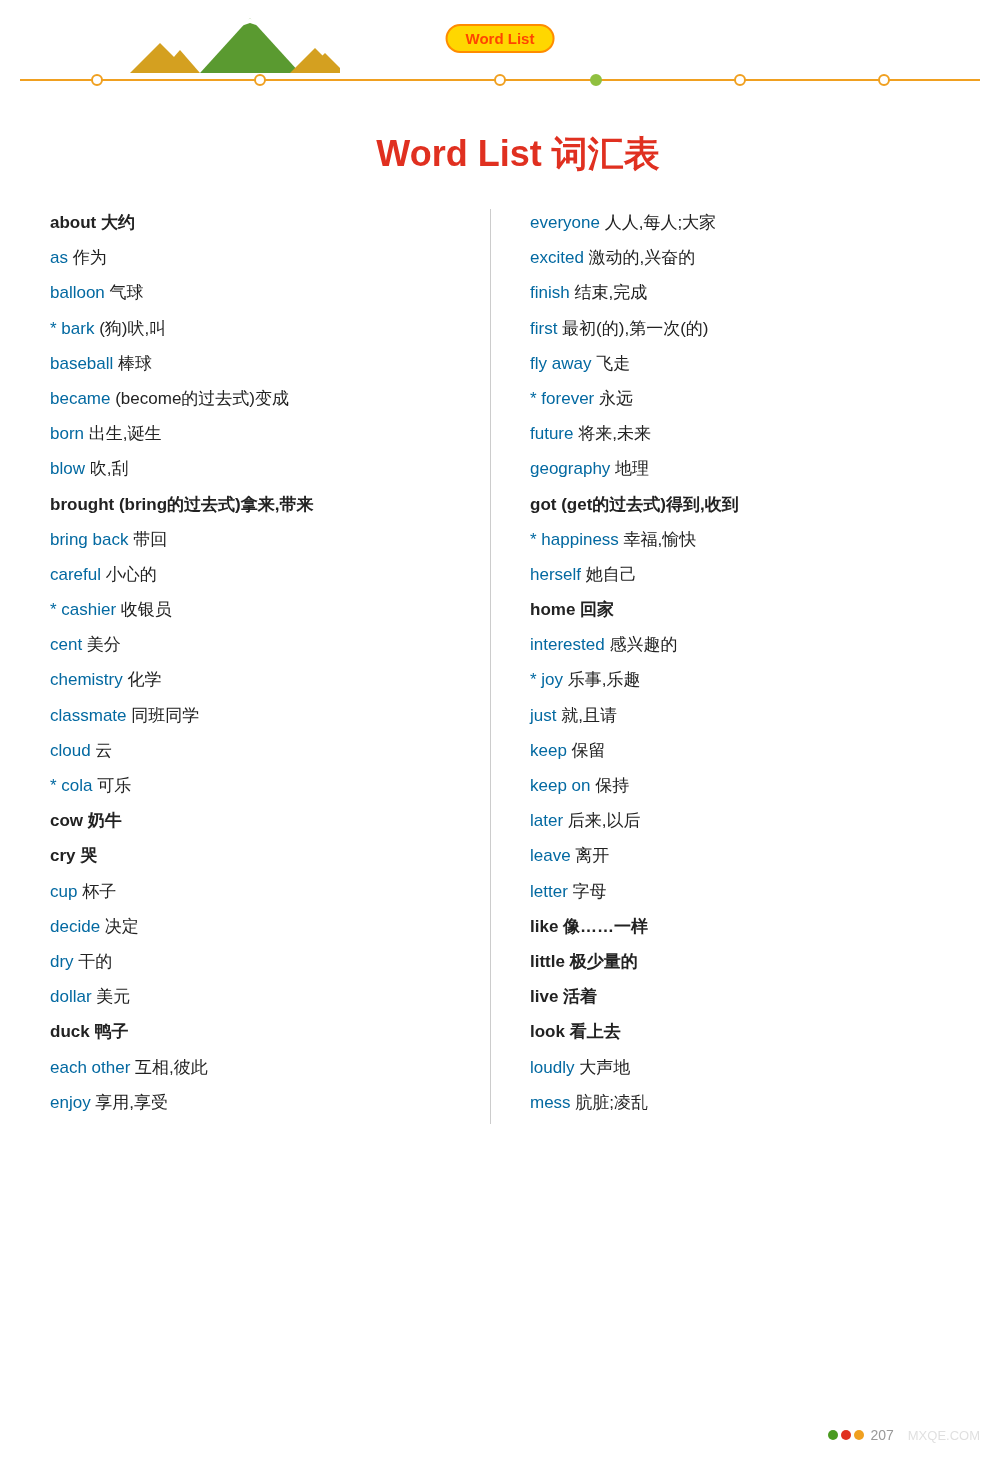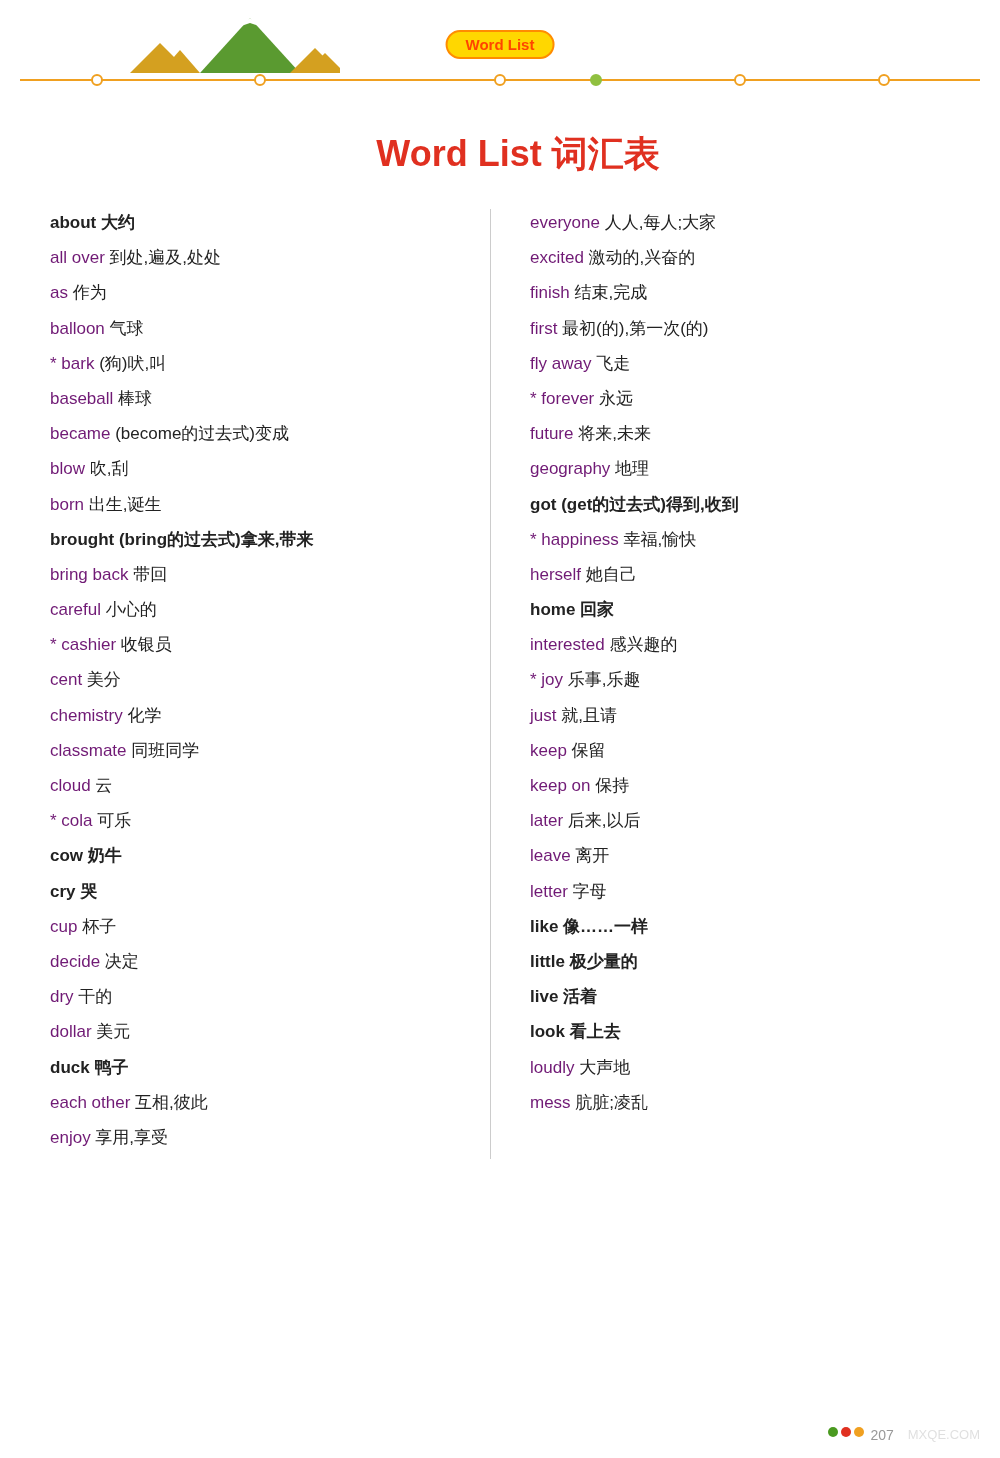--- a/index.html
+++ b/index.html
@@ -16,21 +16,21 @@
     .header {
       position: relative;
       width: 100%;
       height: 110px;
       background: #fff;
     }
 
     
     .word-list-badge {
       position: absolute;
-      top: 30px;
+      top: 24px;
       left: 50%;
       transform: translateX(-50%);
       background: #FFD700;
       border: 2px solid #FF8C00;
       border-radius: 20px;
       padding: 4px 18px;
       font-size: 15px;
       font-weight: bold;
       color: #FF4500;
       white-space: nowrap;
@@ -104,21 +104,21 @@
 
     .word-entry {
       margin-bottom: 8px;
       font-size: 17px;
       line-height: 1.6;
       color: #222;
     }
 
     .word-entry .en {
       font-weight: normal;
-      color: #701a75;
+      color: #0369a1;
     }
 
     .word-entry.bold-entry .en {
       font-weight: bold;
       color: #222;
     }
 
     .word-entry .cn {
       color: #222;
       font-weight: normal;
@@ -127,20 +127,21 @@
     .word-entry.bold-entry .cn {
       font-weight: bold;
     }
 
     
     .footer {
       position: absolute;
       bottom: 15px;
       right: 20px;
       display: flex;
+      align-items: center;
       gap: 6px;
       font-size: 14px;
       color: #999;
     }
 
     .footer-dots {
       display: flex;
       gap: 3px;
     }
 
@@ -194,28 +195,27 @@
   </div>
 </div>
 
 <h1 class="page-title">Word List 词汇表</h1>
 
 <div class="content">
   <div class="columns">
 
     <div class="col-left" id="left-col">
         <div class="word-entry bold-entry"><span class="en">about</span><span class="cn"> 大约</span></div>
-        <div class="word-entry"><span class="en">all over</span><span class="cn"> 到处,遍及,处处</span></div>
         <div class="word-entry"><span class="en">as</span><span class="cn"> 作为</span></div>
         <div class="word-entry"><span class="en">balloon</span><span class="cn"> 气球</span></div>
         <div class="word-entry"><span class="en">* bark</span><span class="cn"> (狗)吠,叫</span></div>
         <div class="word-entry"><span class="en">baseball</span><span class="cn"> 棒球</span></div>
         <div class="word-entry"><span class="en">became</span><span class="cn"> (become的过去式)变成</span></div>
+        <div class="word-entry"><span class="en">born</span><span class="cn"> 出生,诞生</span></div>
         <div class="word-entry"><span class="en">blow</span><span class="cn"> 吹,刮</span></div>
-        <div class="word-entry"><span class="en">born</span><span class="cn"> 出生,诞生</span></div>
         <div class="word-entry bold-entry"><span class="en">brought</span><span class="cn"> (bring的过去式)拿来,带来</span></div>
         <div class="word-entry"><span class="en">bring back</span><span class="cn"> 带回</span></div>
         <div class="word-entry"><span class="en">careful</span><span class="cn"> 小心的</span></div>
         <div class="word-entry"><span class="en">* cashier</span><span class="cn"> 收银员</span></div>
         <div class="word-entry"><span class="en">cent</span><span class="cn"> 美分</span></div>
         <div class="word-entry"><span class="en">chemistry</span><span class="cn"> 化学</span></div>
         <div class="word-entry"><span class="en">classmate</span><span class="cn"> 同班同学</span></div>
         <div class="word-entry"><span class="en">cloud</span><span class="cn"> 云</span></div>
         <div class="word-entry"><span class="en">* cola</span><span class="cn"> 可乐</span></div>
         <div class="word-entry bold-entry"><span class="en">cow</span><span class="cn"> 奶牛</span></div>

